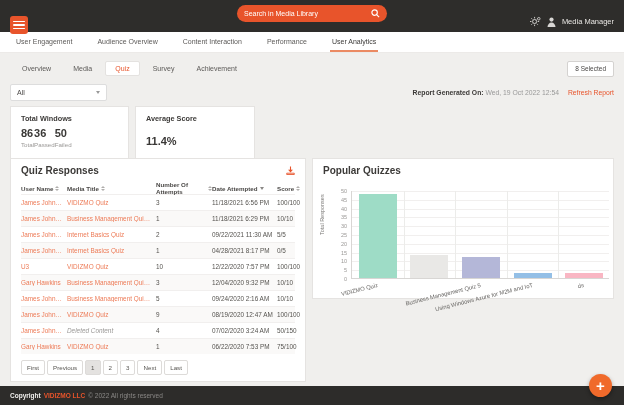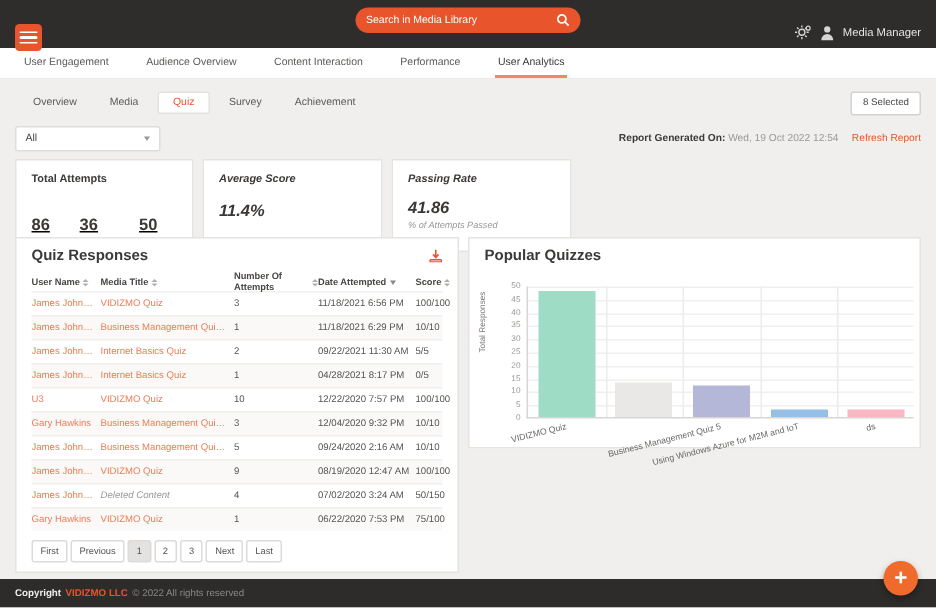--- a/index.html
+++ b/index.html
@@ -29,23 +29,23 @@
   .filter-row { display:flex; align-items:center; padding:0 10px; margin-top:7px; height:17px; }
   .select { width:97px; height:17px; background:#fff; border:1px solid #ddd; border-radius:2px; display:flex; align-items:center; justify-content:space-between; padding:0 6px; font-size:7px; color:#4a4846; cursor:pointer; }
   .chev { width:0; height:0; border-left:2.5px solid transparent; border-right:2.5px solid transparent; border-top:3px solid #999; }
   .report-info { margin-left:auto; font-size:6.8px; color:#999; }
   .report-info b { color:#3c3a38; font-weight:bold; }
   .refresh-link { color:#e8542b; margin-left:7px; cursor:pointer; }
 
   
   .cards { display:flex; gap:6px; margin:5px 10px 0 10px; }
   .card { background:#fff; border:1px solid #e5e3e1; height:62px; padding:7px 10px; }
-  .c1 { width:119px; } .c2,.c3 { width:120px;font-style:italic; } .c4 { width:125px; }
+  .c1 { width:119px; } .c2,.c3 { width:120px; } .c4 { width:125px; }
   .card-title { font-size:7.3px; font-weight:bold; color:#3c3a38; }
-  .stats { display:flex; gap:19px; margin-top:21px;text-decoration:underline; }
+  .stats { display:flex; margin-top:4px; }
   .stat-value { font-size:11px; font-weight:bold; color:#3a3836; }
   .stat-label { font-size:6.2px; color:#9a9896; margin-top:2px; }
   .big-value { font-size:11px; font-weight:bold; color:#3a3836; margin-top:12px; }
   .sub-label { font-size:6.1px; color:#9a9896; margin-top:2px; }
 
   
   .quiz-panel { position:absolute; left:10px; top:158px; width:296px; background:#fff; border:1px solid #e5e3e1; padding:6px 10px 6px 10px; }
   .panel-head { display:flex; align-items:center; justify-content:space-between; }
   .panel-title { font-size:10px; font-weight:bold; color:#3c3a38; }
   .tbl { margin-top:5px; }
@@ -150,44 +150,39 @@
     </div>
     <div class="report-info">
       <b>Report Generated On:</b>
       <span>Wed, 19 Oct 2022 12:54</span>
       <span class="refresh-link">Refresh Report</span>
     </div>
   </div>
 
   <div class="cards">
     <div class="card c1">
-      <div class="card-title">Total Attempts</div>
+      <div class="card-title">Total Windows</div>
       <div class="stats">
           <div class="stat">
             <div class="stat-value">86</div>
             <div class="stat-label">Total</div>
           </div>
           <div class="stat">
             <div class="stat-value">36</div>
             <div class="stat-label">Passed</div>
           </div>
           <div class="stat">
             <div class="stat-value">50</div>
             <div class="stat-label">Failed</div>
           </div>
         </div>
     </div>
     <div class="card c2">
       <div class="card-title">Average Score</div>
       <div class="big-value">11.4%</div>
-    </div>
-    <div class="card c3">
-      <div class="card-title">Passing Rate</div>
-      <div class="big-value" style="margin-top:10px">41.86</div>
-      <div class="sub-label">% of Attempts Passed</div>
     </div>
   </div>
 
   <div class="quiz-panel">
     <div class="panel-head">
       <div class="panel-title">Quiz Responses</div>
       <span>
         <svg width="9" height="9" viewBox="0 0 10 10">
             <path d="M5 0.5v5.5M3 4l2 2.3L7 4" stroke="#e8542b" stroke-width="1.2" fill="none"></path>
             <path d="M0.8 8h8.4M0.8 8v1.5h8.4V8" stroke="#e8542b" stroke-width="1" fill="none"></path>

